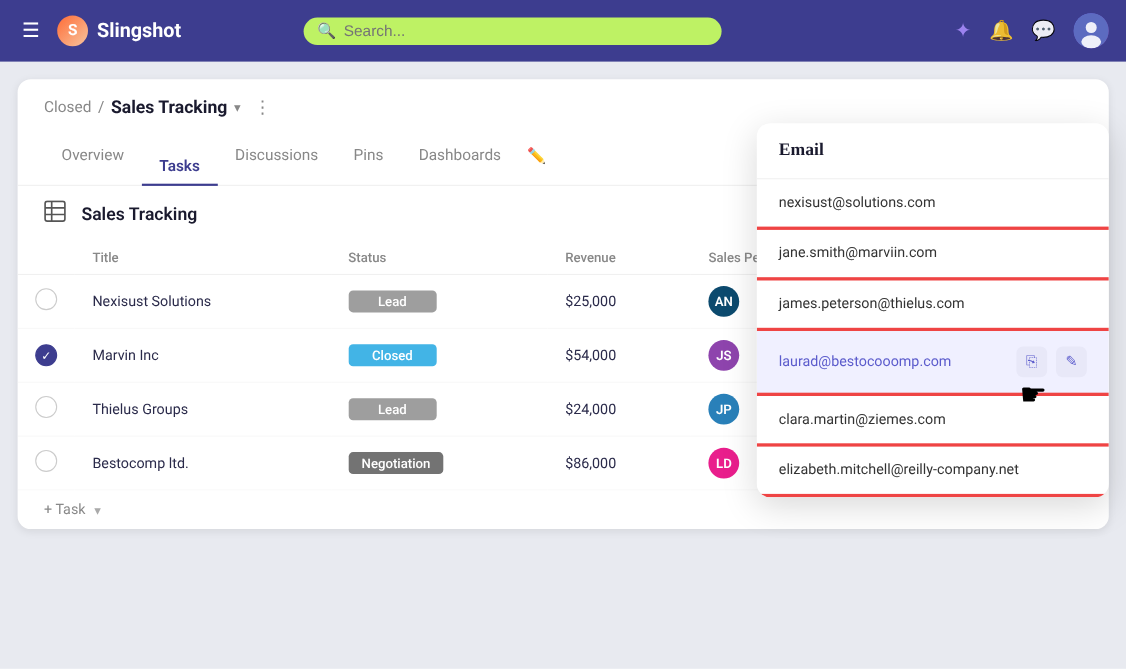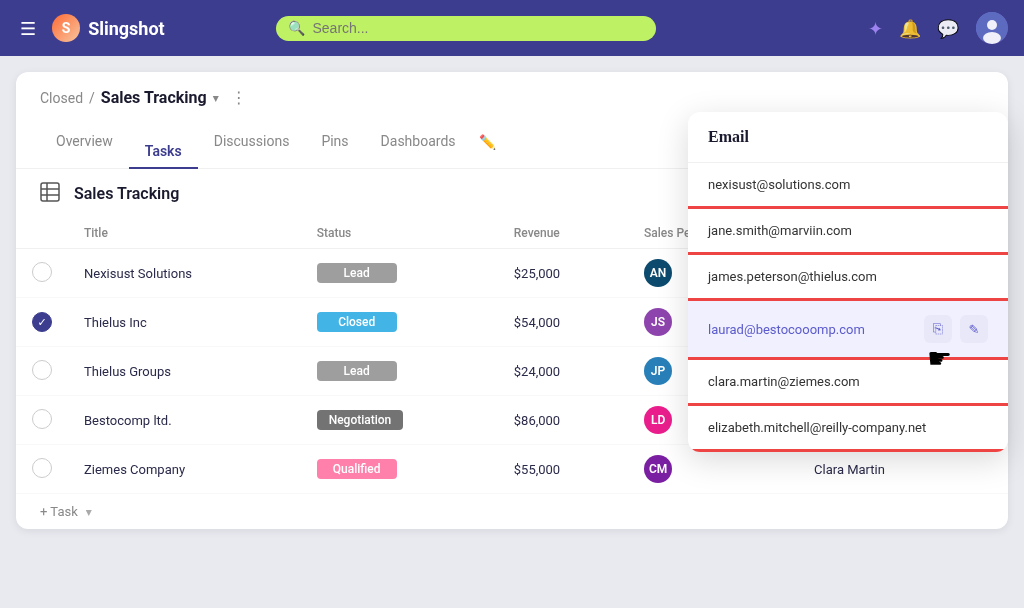--- a/index.html
+++ b/index.html
@@ -477,21 +477,21 @@
       <div class="avatar-small" style="background:#0c4a6e">AN</div>
     </td>
     <td>Angie Newman</td>
   </tr>
               <tr>
     <td style="width:30px; text-align:center">
       <div class="row-checkbox checked">✓</div>
     </td>
     <td>
       <div class="cell-title">
-        <span>Thielus Inc</span>
+        <span>Marvin Inc</span>
       </div>
     </td>
     <td>
       <span class="status-badge status-closed">Closed</span>
     </td>
     <td>$54,000</td>
     <td>
       <div class="avatar-small" style="background:#8e44ad">JS</div>
     </td>
     <td>Jane Smith</td>
@@ -525,38 +525,20 @@
     </td>
     <td>
       <span class="status-badge status-negotiation">Negotiation</span>
     </td>
     <td>$86,000</td>
     <td>
       <div class="avatar-small" style="background:#e91e8c">LD</div>
     </td>
     <td>Laura Donovan</td>
   </tr>
-              <tr>
-    <td style="width:30px; text-align:center">
-      <div class="row-checkbox "></div>
-    </td>
-    <td>
-      <div class="cell-title">
-        <span>Ziemes Company</span>
-      </div>
-    </td>
-    <td>
-      <span class="status-badge status-qualified">Qualified</span>
-    </td>
-    <td>$55,000</td>
-    <td>
-      <div class="avatar-small" style="background:#7b1fa2">CM</div>
-    </td>
-    <td>Clara Martin</td>
-  </tr>
             </tbody>
         </table>
       </div>
 
       <div class="add-task-row">
         <span>+ Task</span>
         <span class="add-task-chevron">▾</span>
       </div>
 
     </div>

